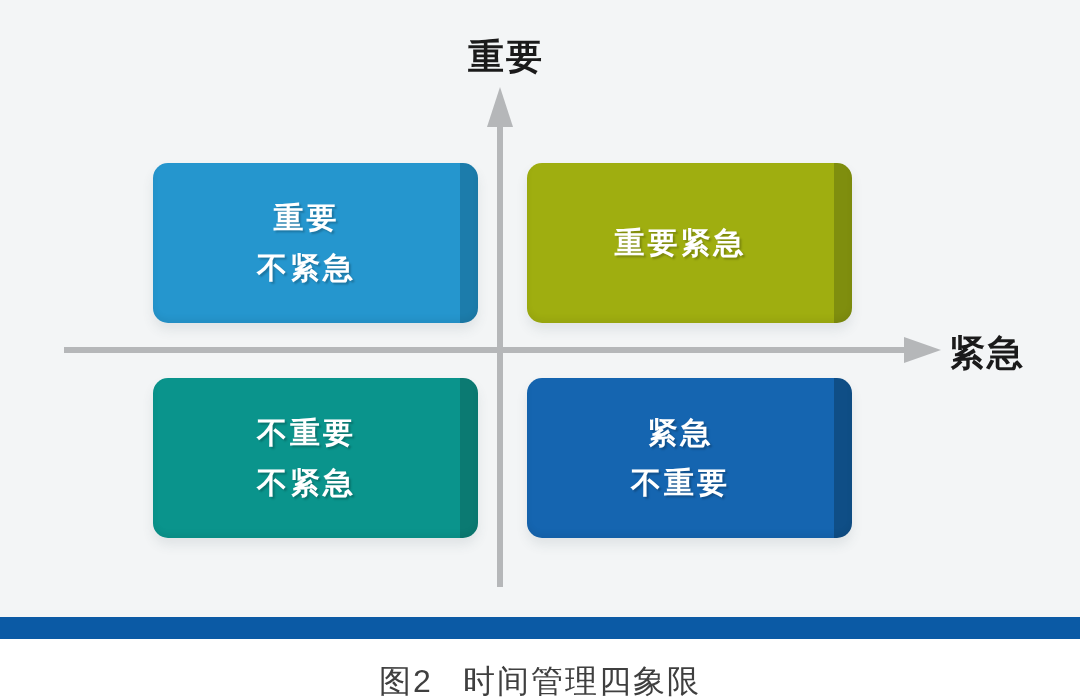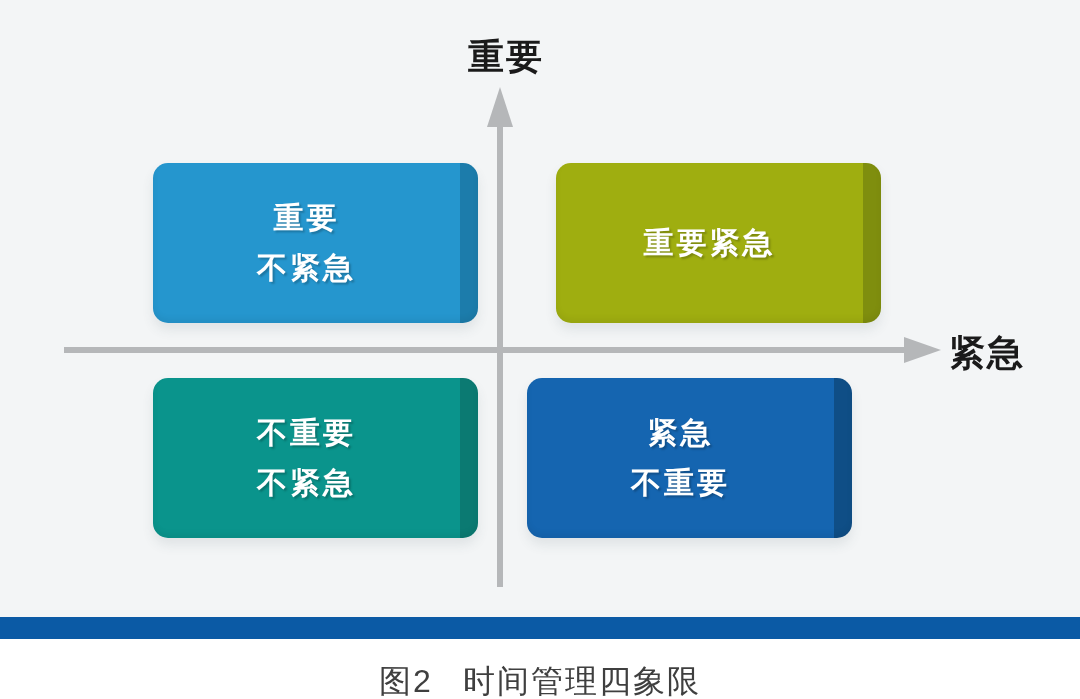--- a/index.html
+++ b/index.html
@@ -65,21 +65,21 @@
       var(--face) calc(100% - 18px),
       var(--side) calc(100% - 18px),
       var(--side) 100%);
     box-shadow: 0 7px 12px rgba(60, 80, 90, 0.10), inset 0 -4px 6px rgba(0,0,0,0.06);
     display: flex;
     flex-direction: column;
     align-items: center;
     justify-content: center;
   }
   .quad-tl { left: 153px; top: 163px; }
-  .quad-tr { left: 556px; top: 163px; }
+  .quad-tr { left: 527px; top: 163px; }
   .quad-bl { left: 153px; top: 378px; }
   .quad-br { left: 527px; top: 378px; }
   .q-line {
     font-size: 30px;
     font-weight: bold;
     color: #ffffff;
     line-height: 50px;
     letter-spacing: 3px;
     text-shadow: 2px 2px 2px rgba(0,0,0,0.22);
     white-space: nowrap;

